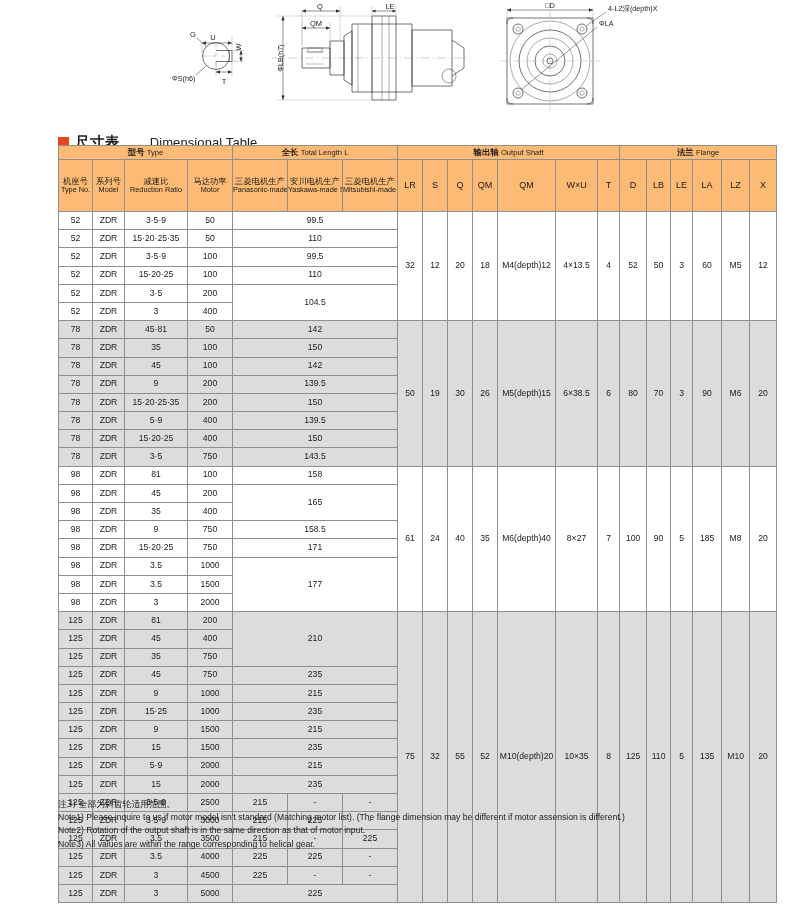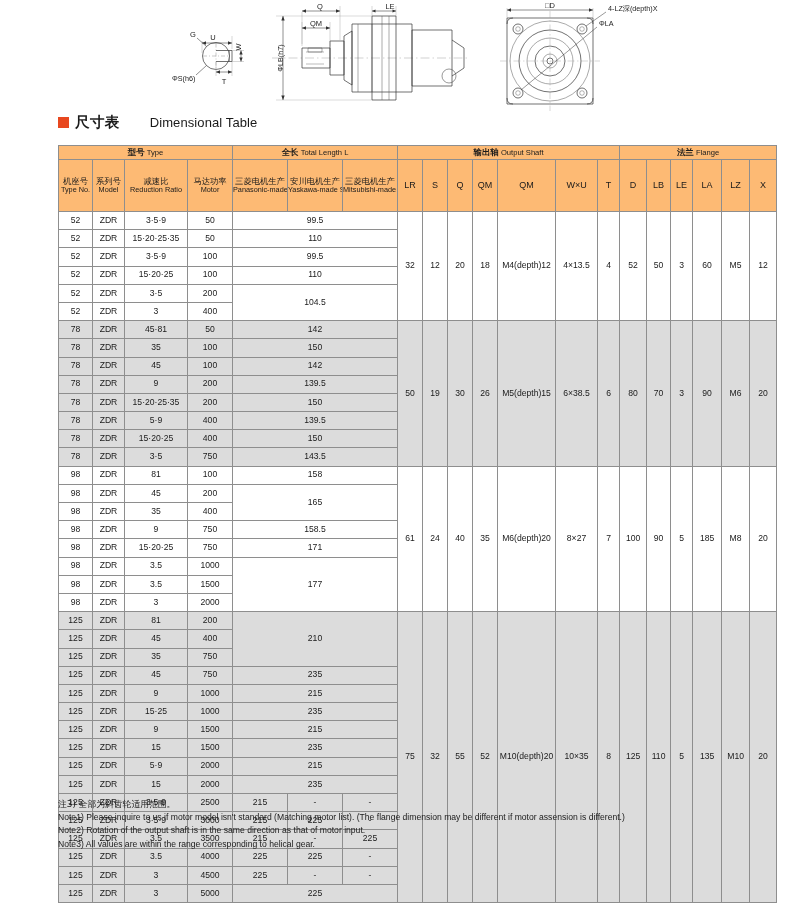--- a/index.html
+++ b/index.html
@@ -21,21 +21,21 @@
     height: 112px;
     background: #ffffff;
   }
   #drawings svg { display: block; }
 
   
   .section-title {
     display: flex;
     align-items: center;
     gap: 6px;
-    margin: 0 0 7px 58px;
+    margin: 20px 0 7px 58px;
     height: 20px;
   }
   .title-marker {
     width: 11px; height: 11px;
     background: #e8481f;
     flex: none;
   }
   .title-cn {
     font-size: 14.5px;
     font-weight: bold;
@@ -427,21 +427,21 @@
       <tr class="band-a blk-top">
         <td>98</td>
         <td>ZDR</td>
         <td>81</td>
         <td>100</td>
         <td colspan="3">158</td>
         <td rowspan="8" class="dimcell">61</td>
         <td rowspan="8" class="dimcell">24</td>
         <td rowspan="8" class="dimcell">40</td>
         <td rowspan="8" class="dimcell">35</td>
-        <td rowspan="8" class="dimcell">M6(depth)20</td>
+        <td rowspan="8" class="dimcell">M6(depth)40</td>
         <td rowspan="8" class="dimcell">8×27</td>
         <td rowspan="8" class="dimcell">7</td>
         <td rowspan="8" class="dimcell">100</td>
         <td rowspan="8" class="dimcell">90</td>
         <td rowspan="8" class="dimcell">5</td>
         <td rowspan="8" class="dimcell">185</td>
         <td rowspan="8" class="dimcell">M8</td>
         <td rowspan="8" class="dimcell">20</td>
       </tr>
       <tr class="band-a">

